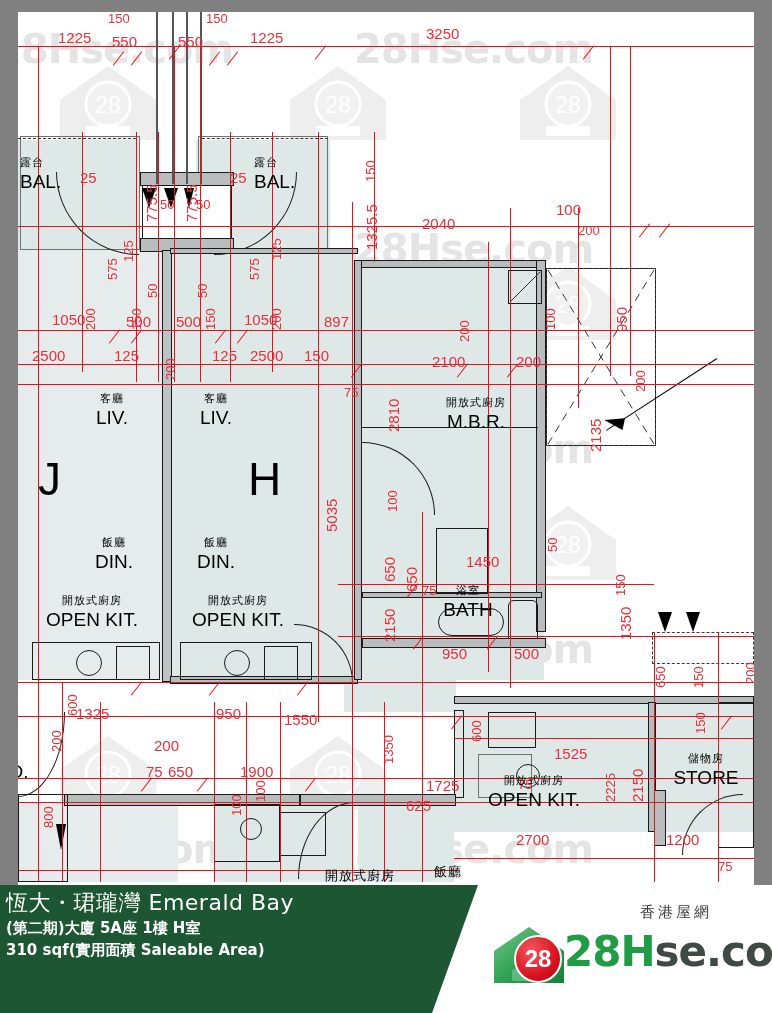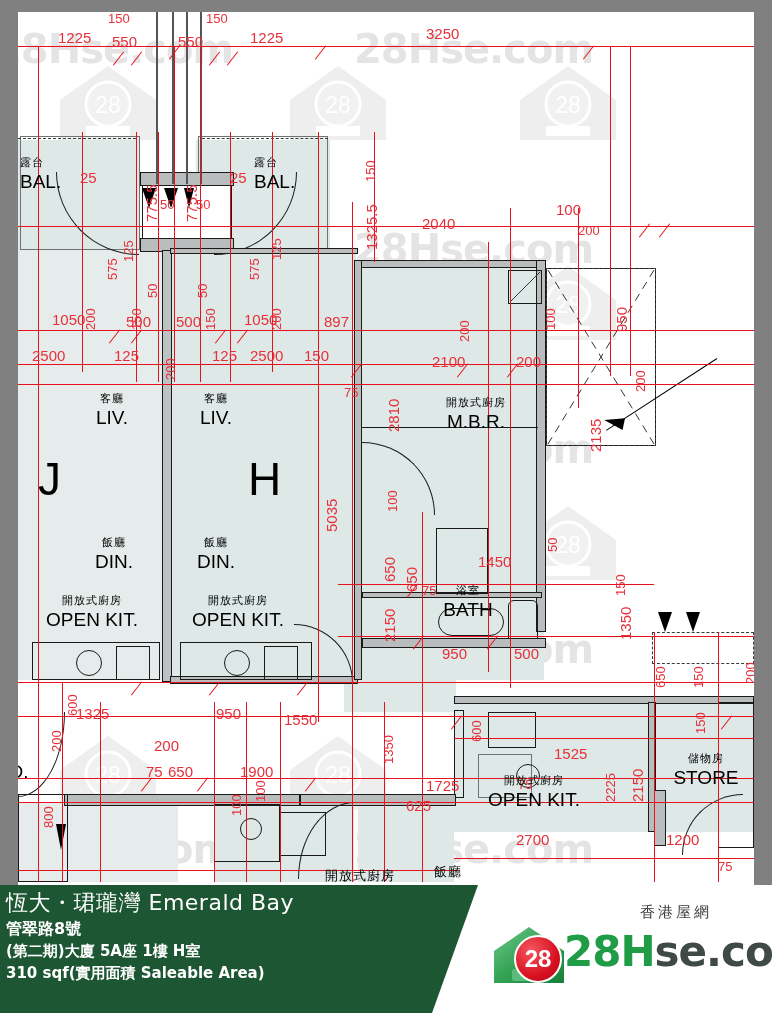--- a/index.html
+++ b/index.html
@@ -426,21 +426,21 @@
       <div class="dim" style="left:414px;top:342px;">2100</div>
       <div class="dim" style="left:498px;top:342px;">200</div>
       <div class="dim vt" style="left:368px;top:420px;">2810</div>
       <div class="dim vt" style="left:306px;top:520px;">5035</div>
       <div class="dim vt" style="left:386px;top:580px;">650</div>
       <div class="dim sm vt" style="left:368px;top:500px;">100</div>
       <div class="dim sm vt" style="left:440px;top:330px;">200</div>
       <div class="dim vt" style="left:570px;top:440px;">2135</div>
       <div class="dim sm" style="left:326px;top:374px;">75</div>
 
-      <div class="dim" style="left:460px;top:542px;">1450</div>
+      <div class="dim" style="left:448px;top:542px;">1450</div>
       <div class="dim vt" style="left:364px;top:570px;">650</div>
       <div class="dim vt" style="left:364px;top:630px;">2150</div>
       <div class="dim vt" style="left:600px;top:628px;">1350</div>
       <div class="dim sm vt" style="left:596px;top:584px;">150</div>
       <div class="dim sm vt" style="left:528px;top:540px;">50</div>
       <div class="dim sm" style="left:404px;top:572px;">75</div>
       <div class="dim" style="left:424px;top:634px;">950</div>
       <div class="dim" style="left:496px;top:634px;">500</div>
       <div class="dim sm vt" style="left:636px;top:676px;">650</div>
       <div class="dim sm vt" style="left:674px;top:676px;">150</div>
@@ -532,21 +532,20 @@
       <div class="rl small" style="left:400px;top:852px;width:60px;">
         <span class="cn">飯廳</span>
       </div>
     </div>
   </div>
 
   <div id="footer">
     <div id="greenbar"></div>
     <div id="ftxt">
       <div class="t1">恆大・珺瓏灣 Emerald Bay</div>
-      <div class="t2">管翠路8號</div>
       <div class="t3">(第二期)大廈 5A座 1樓 H室</div>
       <div class="t4">310 sqf(實用面積 Saleable Area)</div>
     </div>
 
     <div id="brand">
       <div id="brandcn">香港屋網</div>
       <svg id="logo-house" viewBox="0 0 74 62">
         <defs>
           <linearGradient id="gh" x1="0" y1="0" x2="1" y2="1">
             <stop offset="0" stop-color="#6fc78a"></stop>

